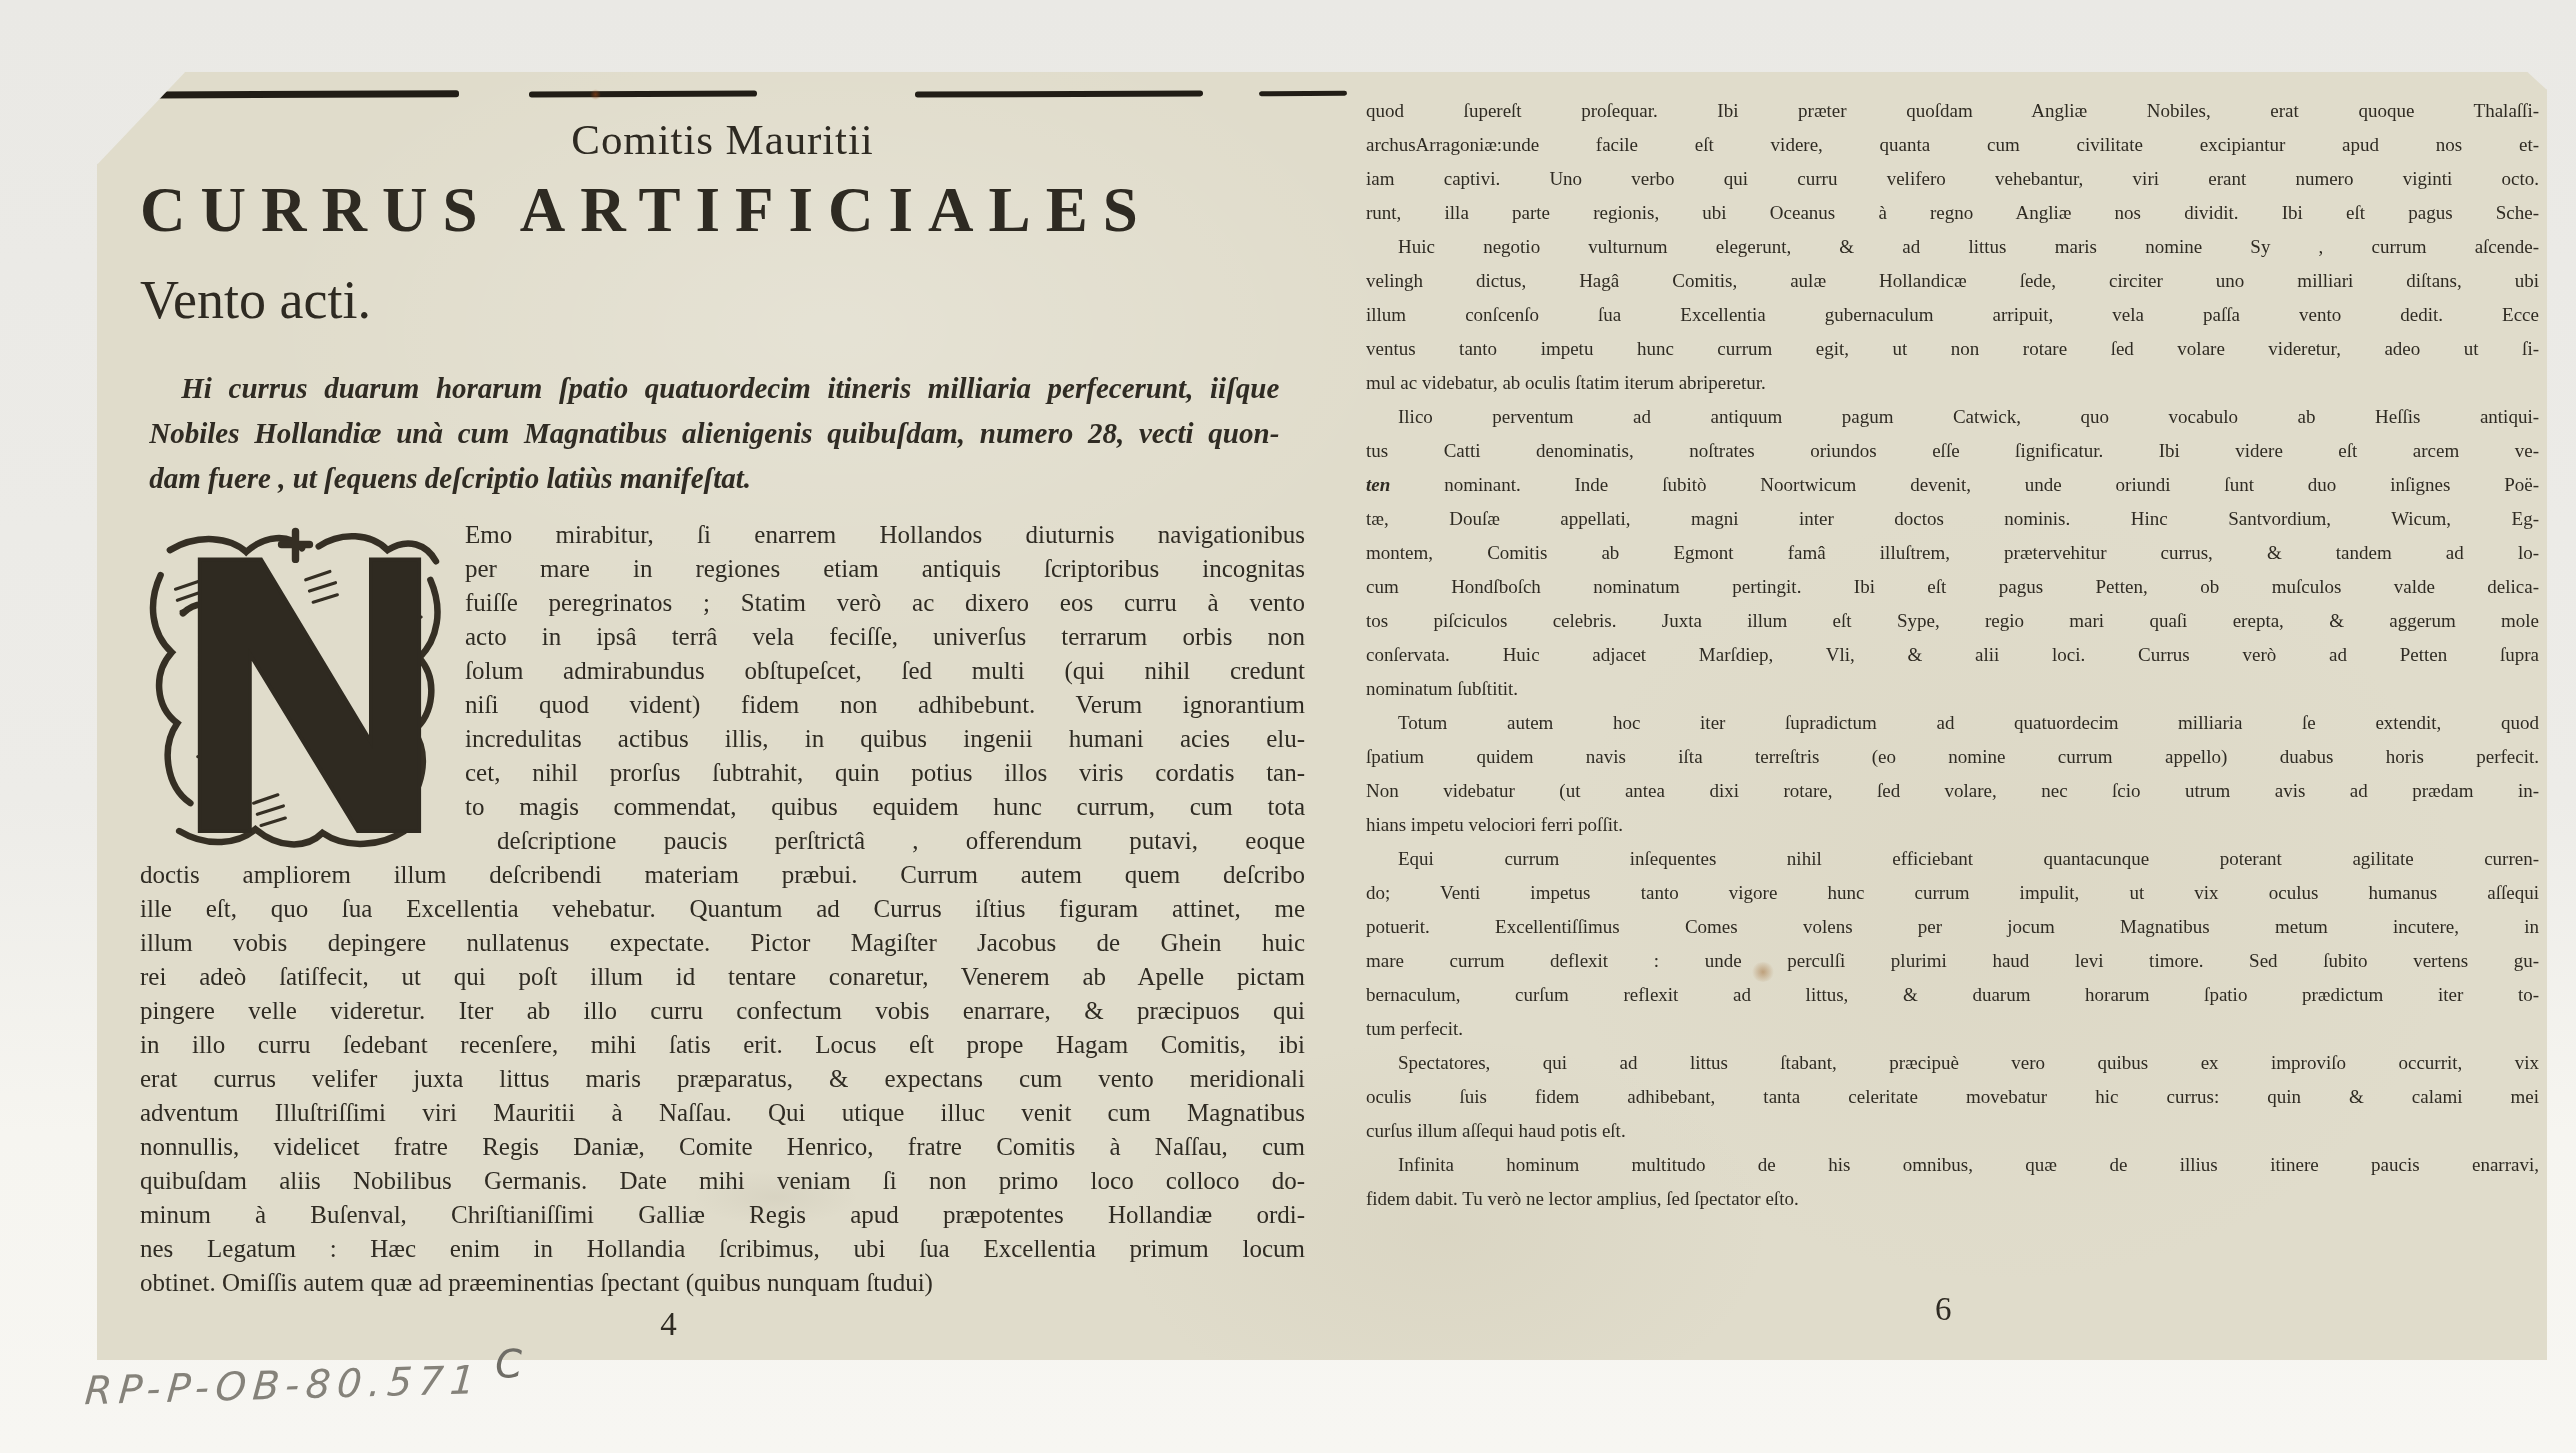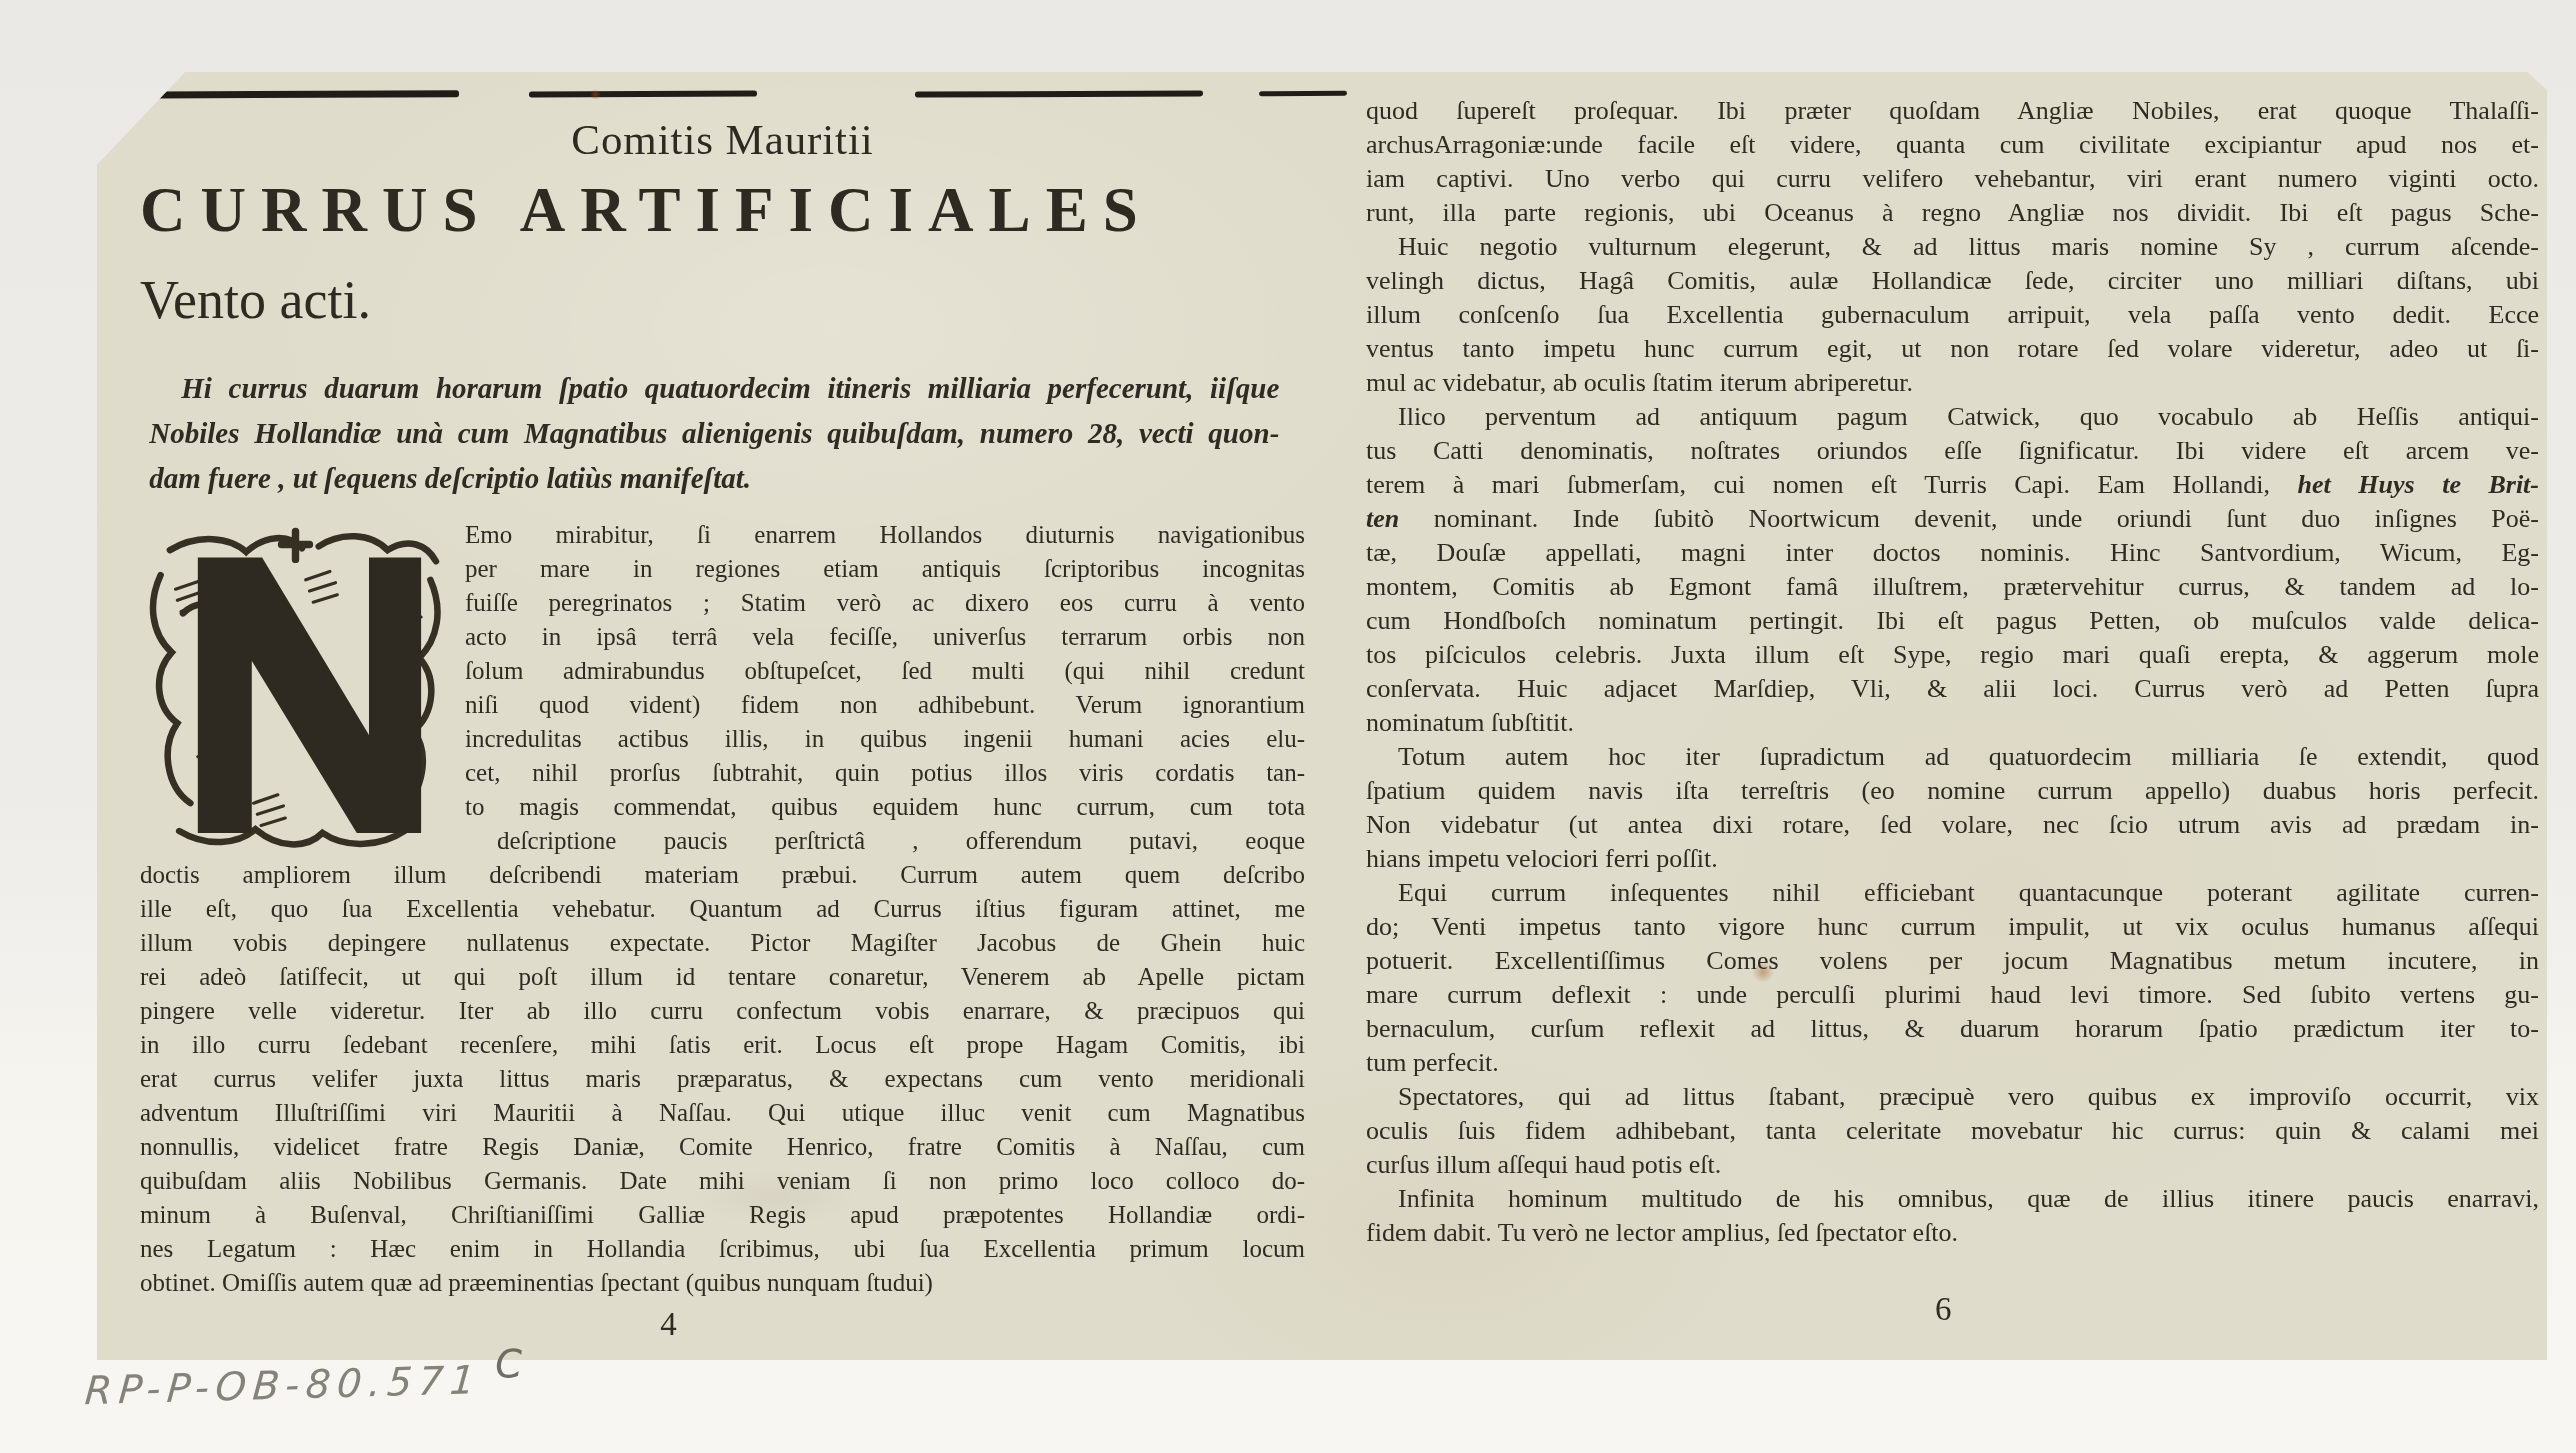--- a/index.html
+++ b/index.html
@@ -35,21 +35,21 @@
        font-size:63px;letter-spacing:15px;font-weight:bold;white-space:nowrap;}
   .sub{position:absolute;left:0;top:197px;width:100%;font-size:54px;}
 
   .intro{position:absolute;left:9.3px;top:294px;width:1130px;
          font-style:italic;font-size:29px;line-height:45px;font-weight:bold;color:#35302a;}
 
   .bodyL{position:absolute;left:0;top:446px;width:1165px;font-size:25px;line-height:34px;}
   .indentblock{padding-left:325px;}
   .initialN{position:absolute;left:1.9px;top:5.6px;width:307px;height:335px;}
 
-  .bodyR{position:absolute;left:0;top:22px;width:1173px;font-size:26px;line-height:34px;}
+  .bodyR{position:absolute;left:0;top:22px;width:1173px;font-size:19px;line-height:34px;}
 
   .pline{text-align:justify;text-align-last:justify;white-space:normal;color:#2f2b23;}
   .pline.end{text-align-last:left;}
   .pline.ind{text-indent:32px;}
   .pline i{font-style:italic;font-weight:bold;}
 
   .pgnum{position:absolute;width:100%;text-align:center;font-size:33px;color:#2f2b23;}
   .pg4{top:1234px;transform:translateX(-54px);}
   .pg6{top:1219px;transform:translateX(-9.3px);}
 
@@ -156,21 +156,20 @@
           <div class="pline">archusArragoniæ:unde facile eſt videre, quanta cum civilitate excipiantur apud nos et-</div>
           <div class="pline">iam captivi.  Uno verbo qui curru velifero vehebantur, viri erant numero viginti octo.</div>
           <div class="pline">runt, illa parte regionis, ubi Oceanus à regno Angliæ nos dividit.  Ibi eſt pagus Sche-</div>
           <div class="pline ind">Huic negotio vulturnum elegerunt, &amp; ad littus maris nomine Sy , currum aſcende-</div>
           <div class="pline">velingh dictus, Hagâ Comitis, aulæ Hollandicæ ſede, circiter uno milliari diſtans, ubi</div>
           <div class="pline">illum conſcenſo ſua Excellentia gubernaculum arripuit, vela paſſa vento dedit.  Ecce</div>
           <div class="pline">ventus tanto impetu hunc currum egit, ut non rotare ſed volare videretur, adeo ut ſi-</div>
           <div class="pline end">mul ac videbatur, ab oculis ſtatim iterum abriperetur.</div>
           <div class="pline ind">Ilico perventum ad antiquum pagum Catwick, quo vocabulo ab Heſſis antiqui-</div>
           <div class="pline">tus Catti denominatis, noſtrates oriundos eſſe ſignificatur.  Ibi videre eſt arcem ve-</div>
-          <div class="pline ">terem à mari ſubmerſam, cui nomen eſt Turris Capi.  Eam Hollandi, <i>het Huys te Brit-</i></div>
           <div class="pline "><i>ten</i> nominant.  Inde ſubitò Noortwicum devenit, unde oriundi ſunt duo inſignes Poë-</div>
           <div class="pline">tæ, Douſæ appellati, magni inter doctos nominis.  Hinc Santvordium, Wicum, Eg-</div>
           <div class="pline">montem, Comitis ab Egmont famâ illuſtrem, prætervehitur currus, &amp; tandem ad lo-</div>
           <div class="pline">cum Hondſboſch nominatum pertingit. Ibi eſt pagus Petten, ob muſculos valde delica-</div>
           <div class="pline">tos piſciculos celebris.  Juxta illum eſt Sype, regio mari quaſi erepta, &amp; aggerum mole</div>
           <div class="pline">conſervata.  Huic adjacet Marſdiep, Vli, &amp; alii loci.  Currus verò ad Petten ſupra</div>
           <div class="pline end">nominatum ſubſtitit.</div>
           <div class="pline ind">Totum autem hoc iter ſupradictum ad quatuordecim milliaria ſe extendit, quod</div>
           <div class="pline">ſpatium quidem navis iſta terreſtris (eo nomine currum appello) duabus horis perfecit.</div>
           <div class="pline">Non videbatur (ut antea dixi rotare, ſed volare, nec ſcio utrum avis ad prædam in-</div>

